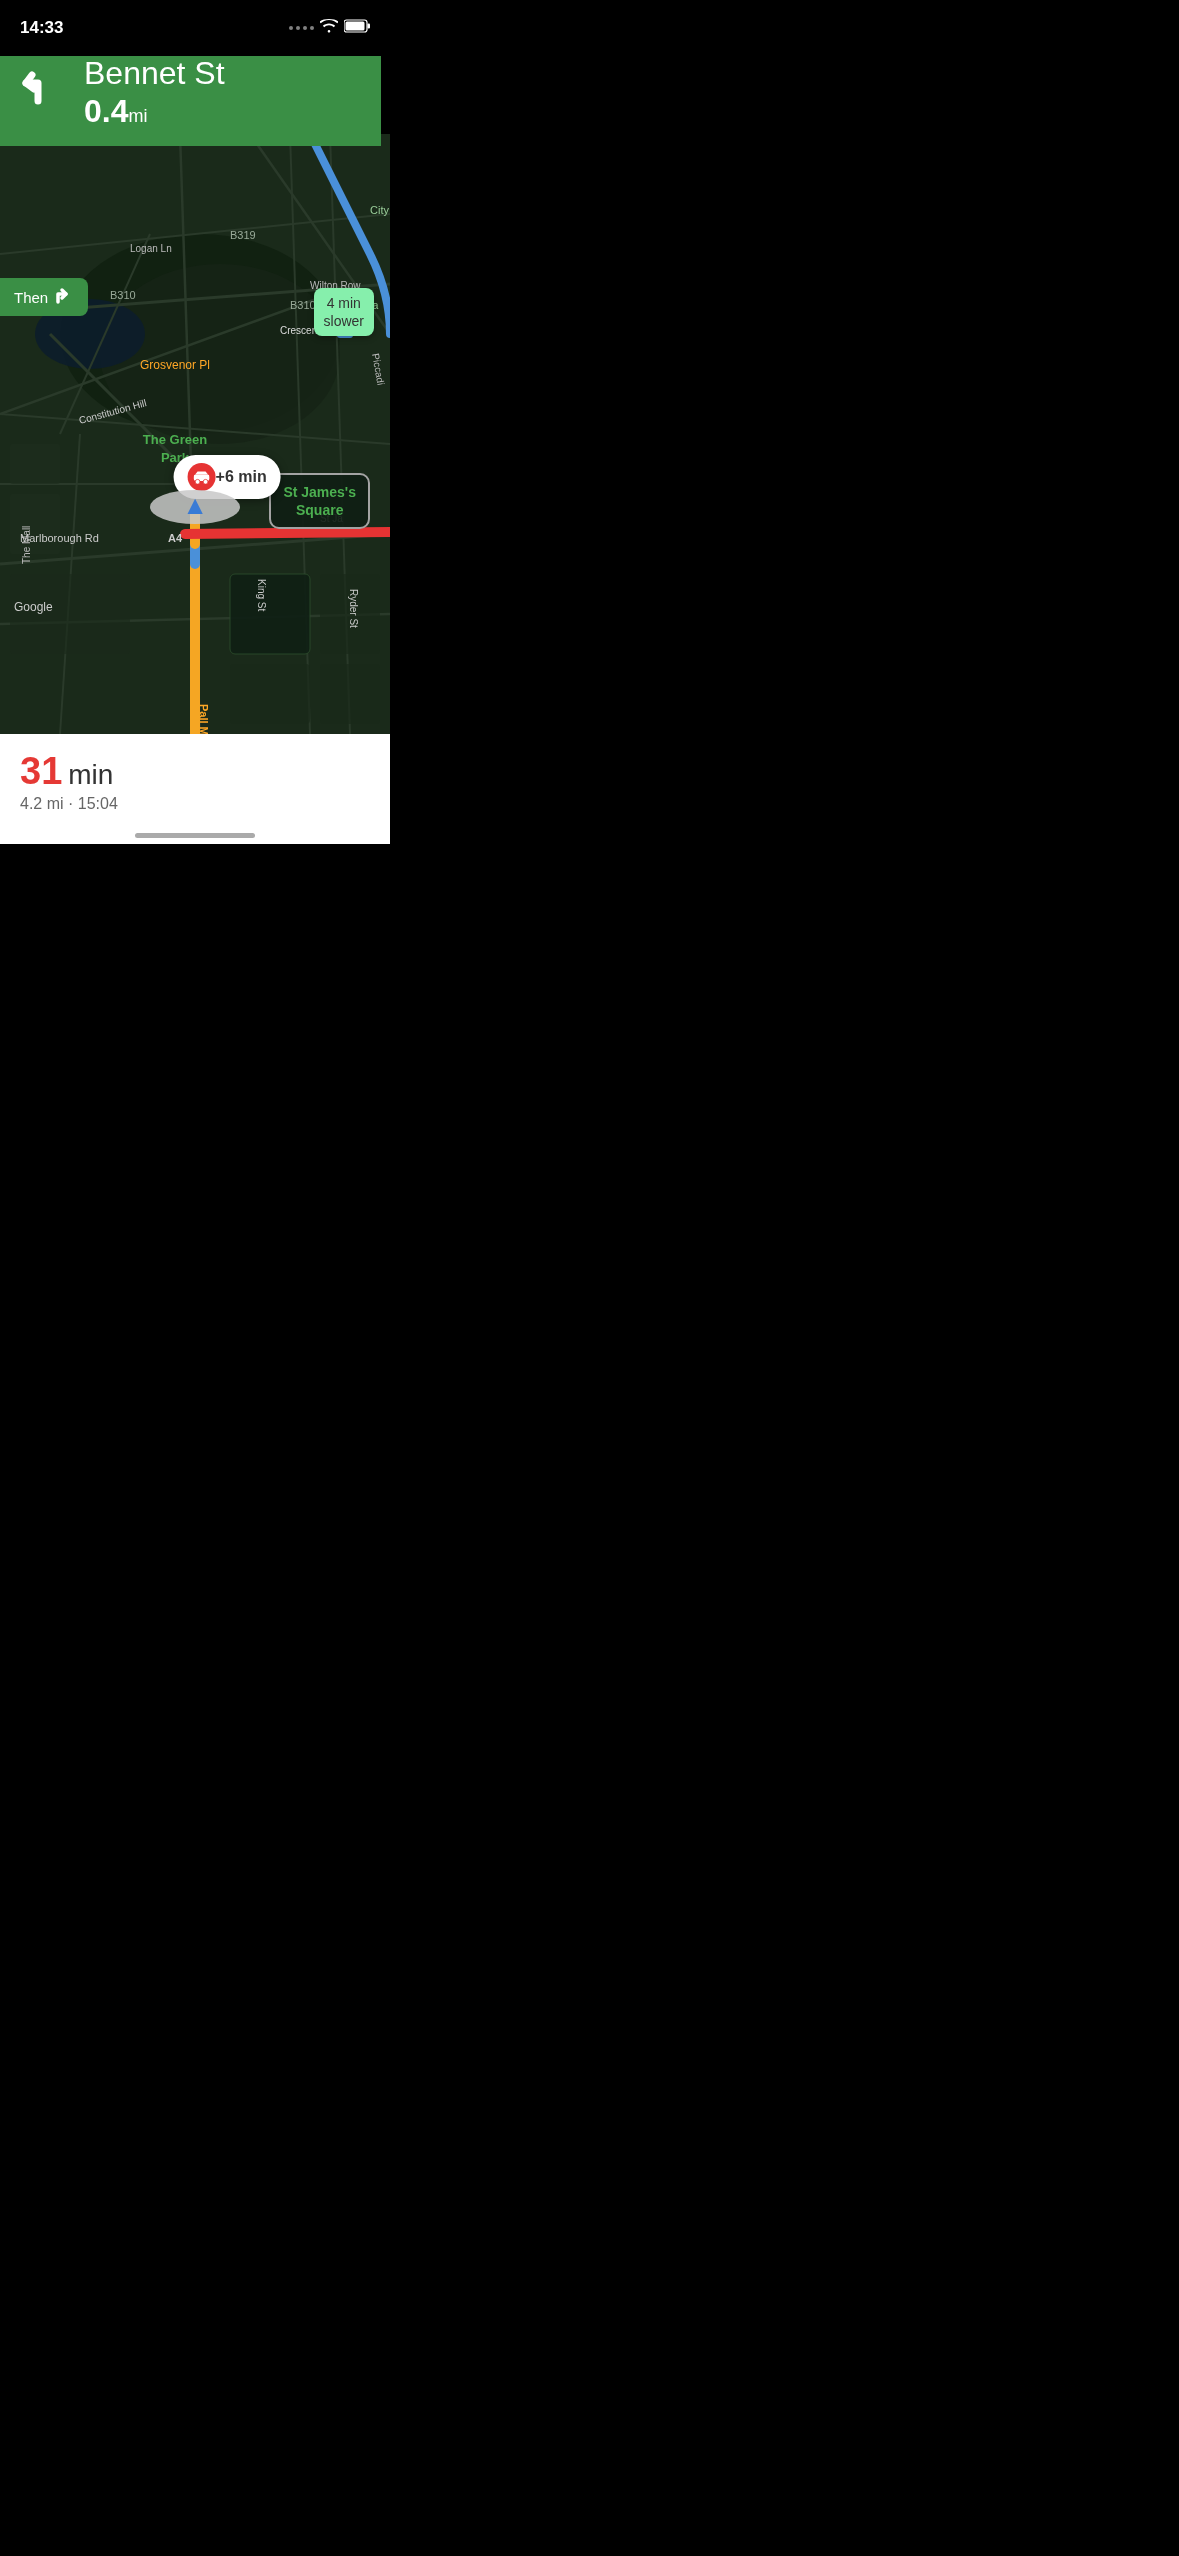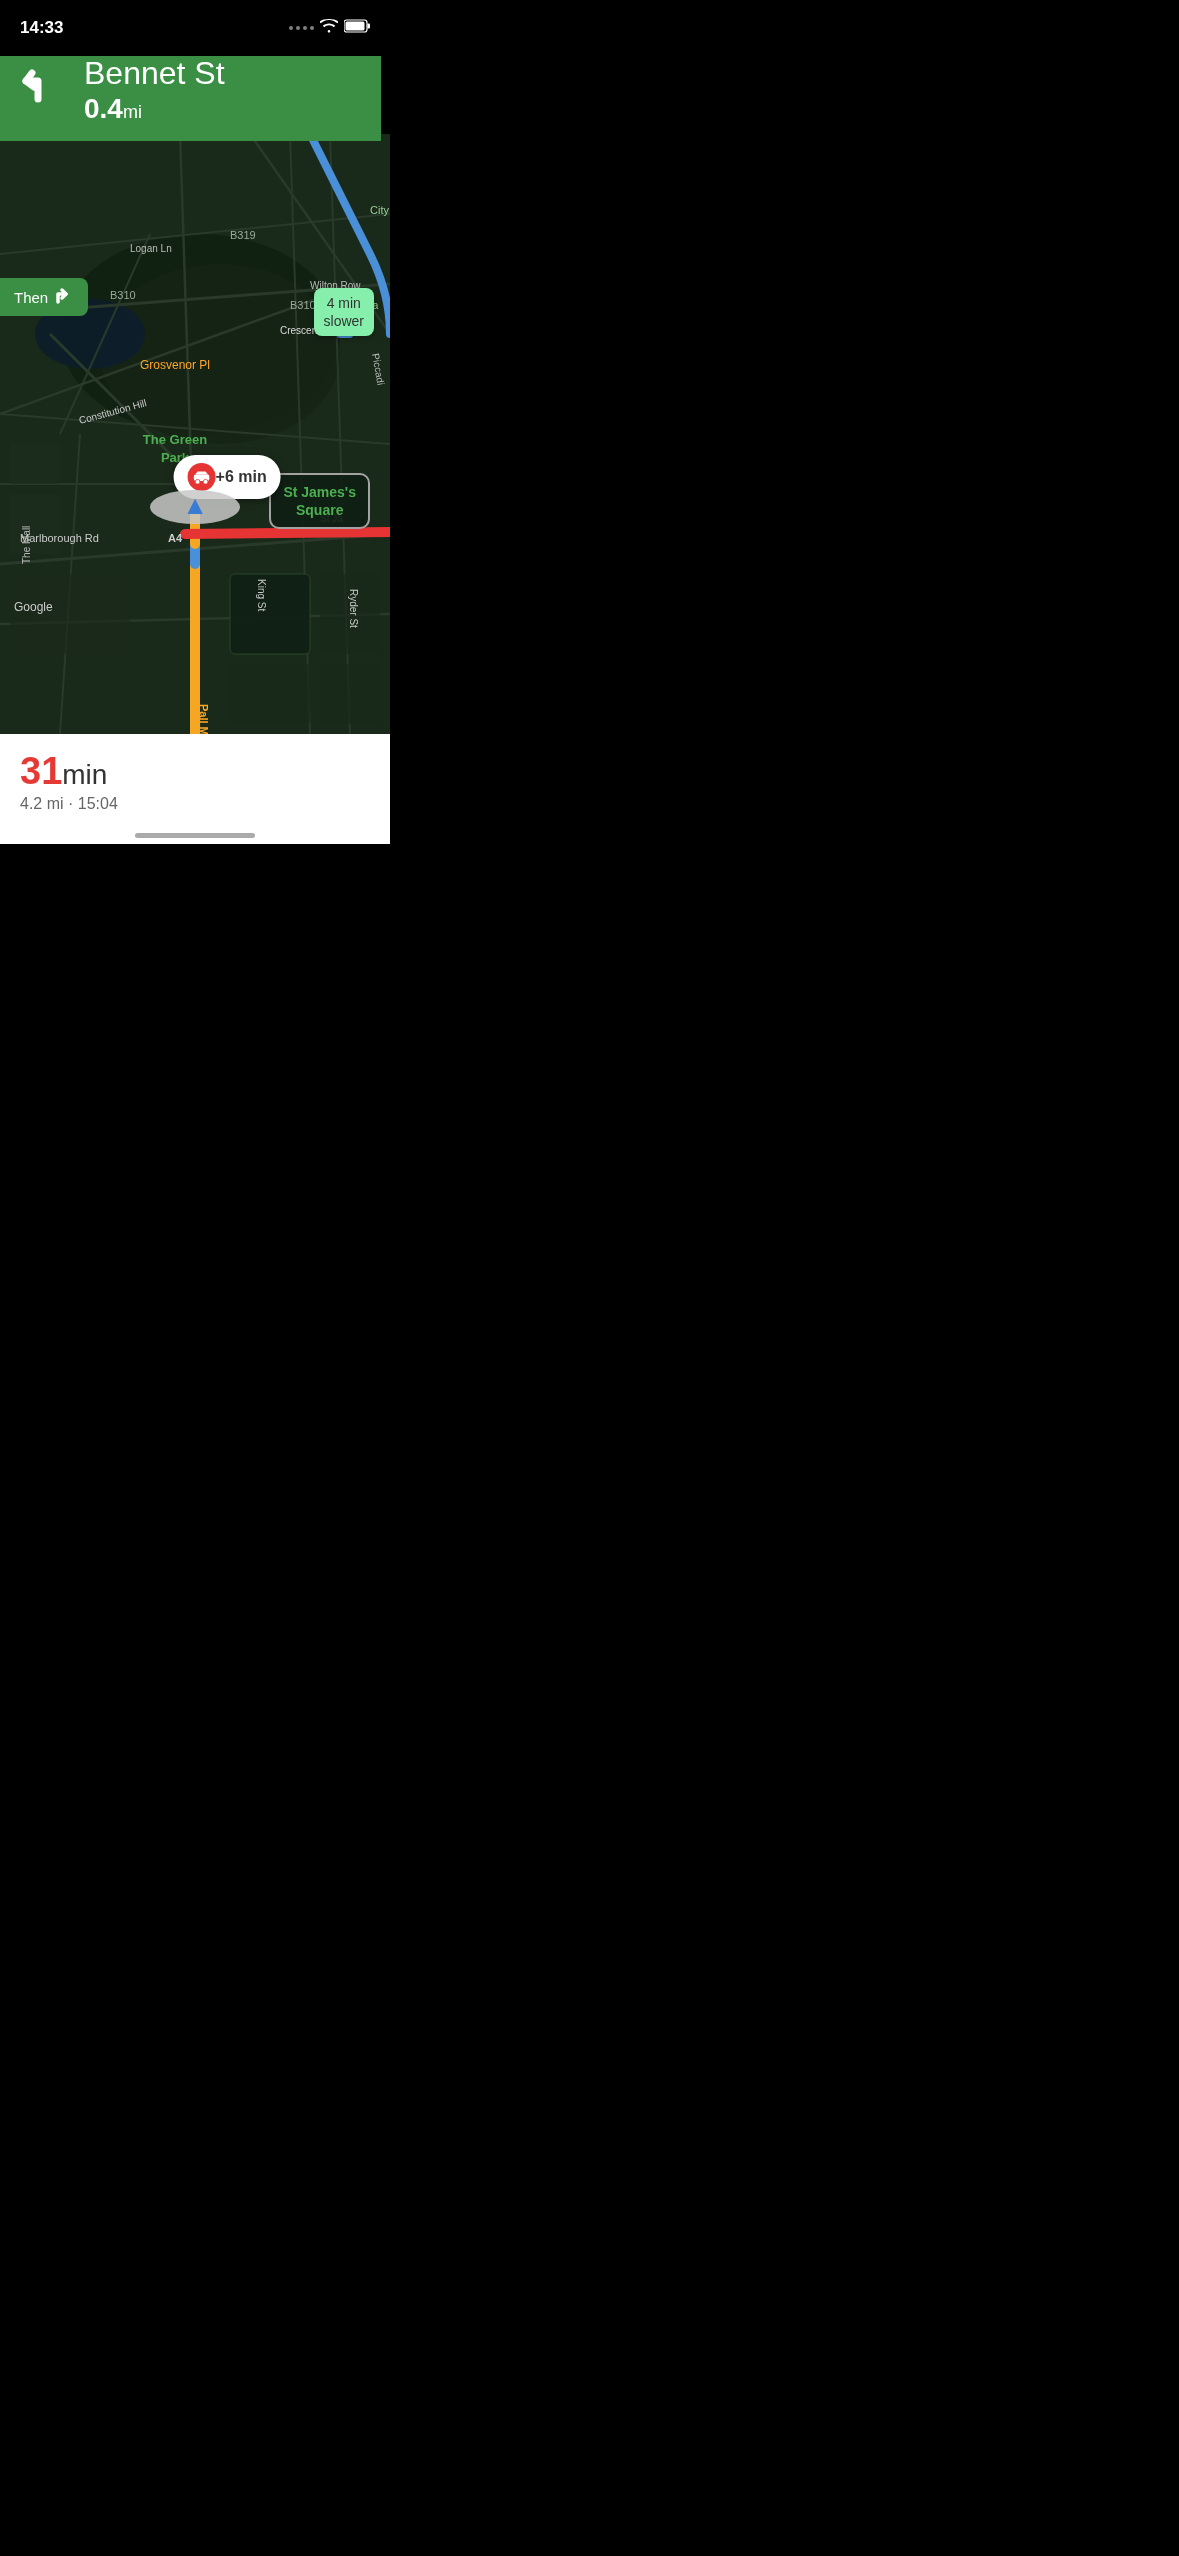--- a/index.html
+++ b/index.html
@@ -83,21 +83,21 @@
     }
 
     .distance {
       color: #fff;
       font-size: 22px;
       font-weight: 400;
       margin-top: 2px;
     }
 
     .distance span.dist-num {
-      font-size: 28px;
+      font-size: 32px;
       font-weight: 600;
     }
 
     
     .map-container {
       position: absolute;
       top: 134px;
       left: 0; right: 0;
       bottom: 110px;
       background: #1a2a1a;
@@ -245,20 +245,21 @@
       bottom: 0; left: 0; right: 0;
       height: 110px;
       background: #fff;
       padding: 16px 20px 10px 20px;
       z-index: 100;
     }
 
     .eta-row {
       display: flex;
       align-items: baseline;
+      gap: 6px;
     }
 
     .eta-min-num {
       color: #e53935;
       font-size: 38px;
       font-weight: 700;
     }
 
     .eta-min-label {
       color: #333;

